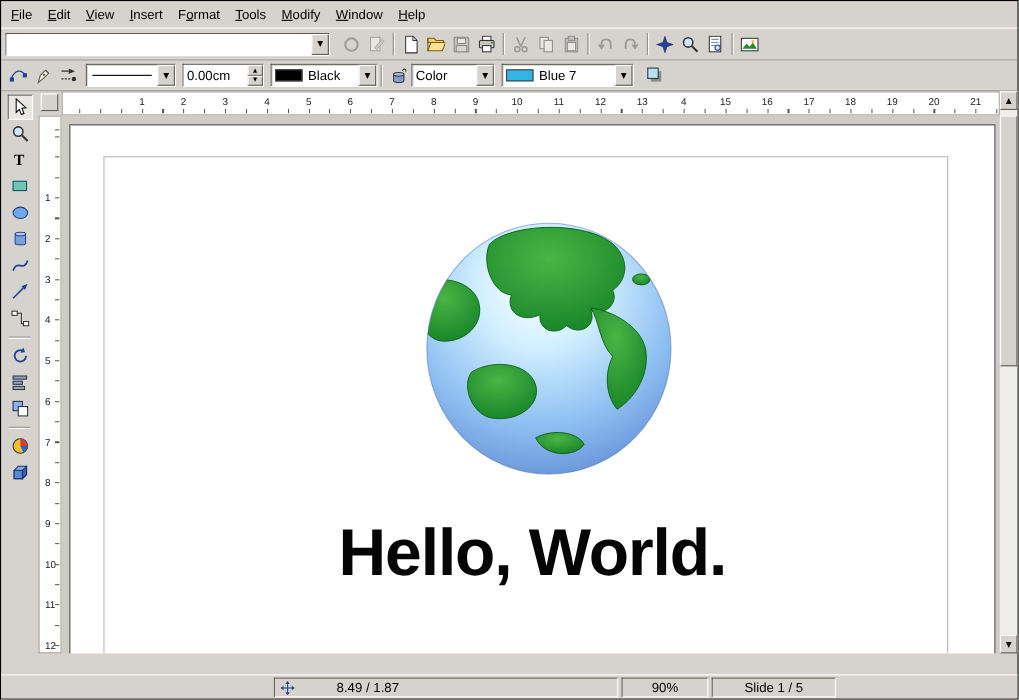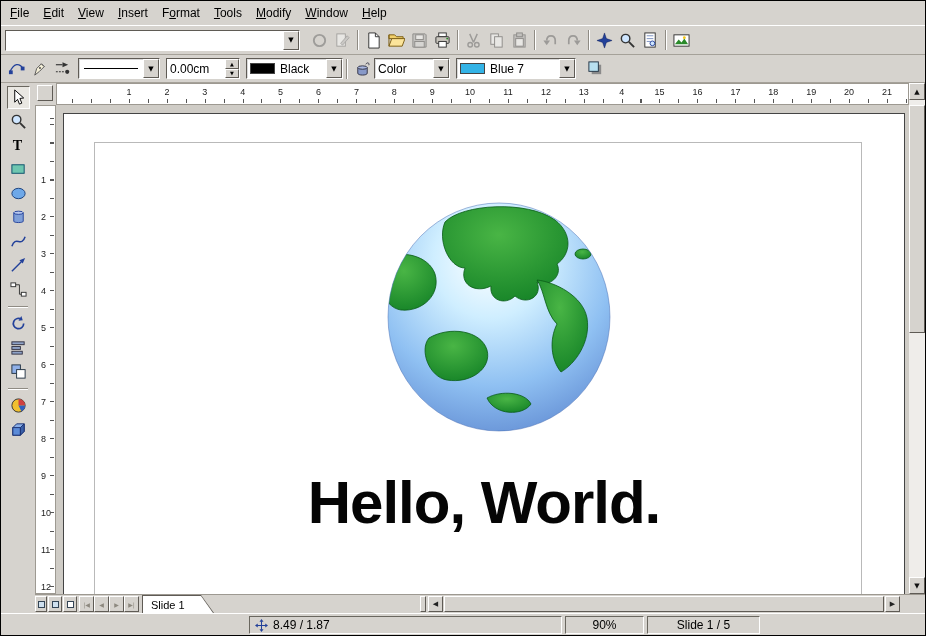--- a/index.html
+++ b/index.html
@@ -90,21 +90,21 @@
   .slide-tab{position:absolute;left:107px;top:0;width:72px;height:18px;
     background:#5f5b55;clip-path:polygon(0 0,calc(100% - 13px) 0,100% 100%,0 100%);}
   .slide-tab-inner{position:absolute;left:1px;top:1px;right:1px;bottom:0;background:#fff;
     clip-path:polygon(0 0,calc(100% - 12px) 0,100% 100%,0 100%);display:flex;align-items:center;padding-left:8px;font-size:11px;}
   .splitter{position:absolute;top:1px;width:6px;height:16px;background:#d6d3ce;border:1px solid;border-color:#fff #5f5b55 #5f5b55 #fff;}
   .hthumb{position:absolute;top:1px;height:16px;background:#d6d3ce;border:1px solid;border-color:#fff #5f5b55 #5f5b55 #fff;}
 
   
   .statusbar{position:absolute;left:0;top:612px;width:924px;height:22px;background:#d6d3ce;border-top:1px solid #fff;}
   .scell{position:absolute;top:2px;height:18px;border:1px solid;border-color:#6a675f #fff #fff #6a675f;
-    display:flex;align-items:center;padding:0 5px;font-size:12px;}
+    display:flex;align-items:center;padding:0 5px;font-size:12px;gap:33px;}
   .scell.center{justify-content:center;}
   .posicon{width:13px;height:13px;margin-right:5px;flex:0 0 auto;}
 </style>
 </head>
 <body>
 
 <div class="window">
 
   <svg width="0" height="0" style="position:absolute" aria-hidden="true">
     <defs>
@@ -563,46 +563,20 @@
       <div class="slide-title">Hello, World.</div>
     </div>
   </div>
 
   <div class="vscroll">
     <div class="sbtn" style="top:0">▲</div>
     <div class="vthumb"></div>
     <div class="sbtn" style="bottom:0">▼</div>
   </div>
 
-  <div class="tabrow">
-    <div class="minibtn" style="left:0;width:12px">
-        <span class="sq"></span>
-      </div>
-    <div class="minibtn" style="left:13px;width:14px">
-        <span class="sq"></span>
-      </div>
-    <div class="minibtn" style="left:28px;width:14px">
-        <span class="sq sq2"></span>
-      </div>
-    <div class="navwrap" style="left:44px">
-        <div class="navbtn disabled">|◀</div>
-        <div class="navbtn disabled">◀</div>
-        <div class="navbtn disabled">▶</div>
-        <div class="navbtn disabled">▶|</div>
-      </div>
-    <div class="slide-tab">
-      <div class="slide-tab-inner">
-        <span>Slide 1</span>
-      </div>
-    </div>
-    <div class="splitter" style="left:385px"></div>
-    <div class="minibtn" style="left:393px;width:15px">◀</div>
-    <div class="hthumb" style="left:409px;width:440px"></div>
-    <div class="minibtn" style="left:850px;width:15px">▶</div>
-  </div>
 
   <div class="statusbar">
     <div class="scell" style="left:248px;width:313px">
       <svg class="posicon" viewBox="0 0 18 18">
         <path d="M9 3v12M3 9h12" stroke="#23419a" stroke-width="1.4" fill="none"></path>
         <path d="M9 0l2.8 3.8H6.2zM9 18l2.8-3.8H6.2zM0 9l3.8-2.8v5.6zM18 9l-3.8-2.8v5.6z" fill="#23419a"></path>
       </svg>
       <span>8.49 / 1.87</span>
     </div>
     <div class="scell center" style="left:564px;width:79px">

